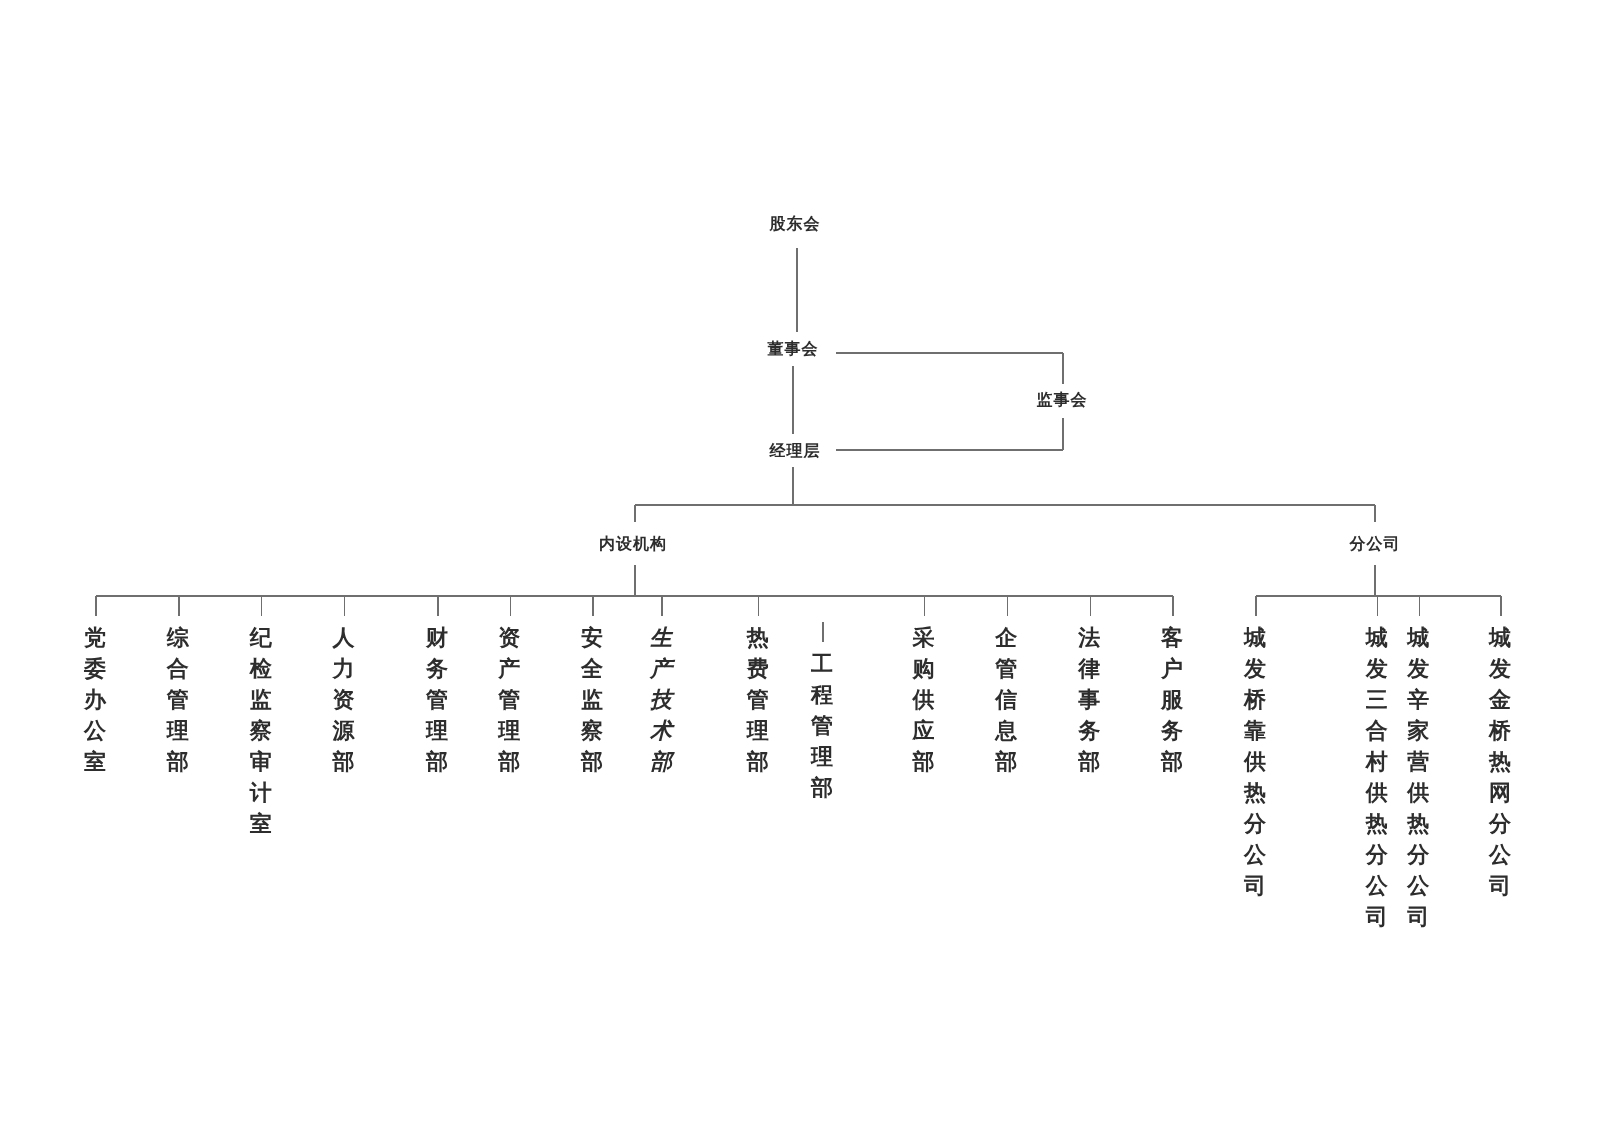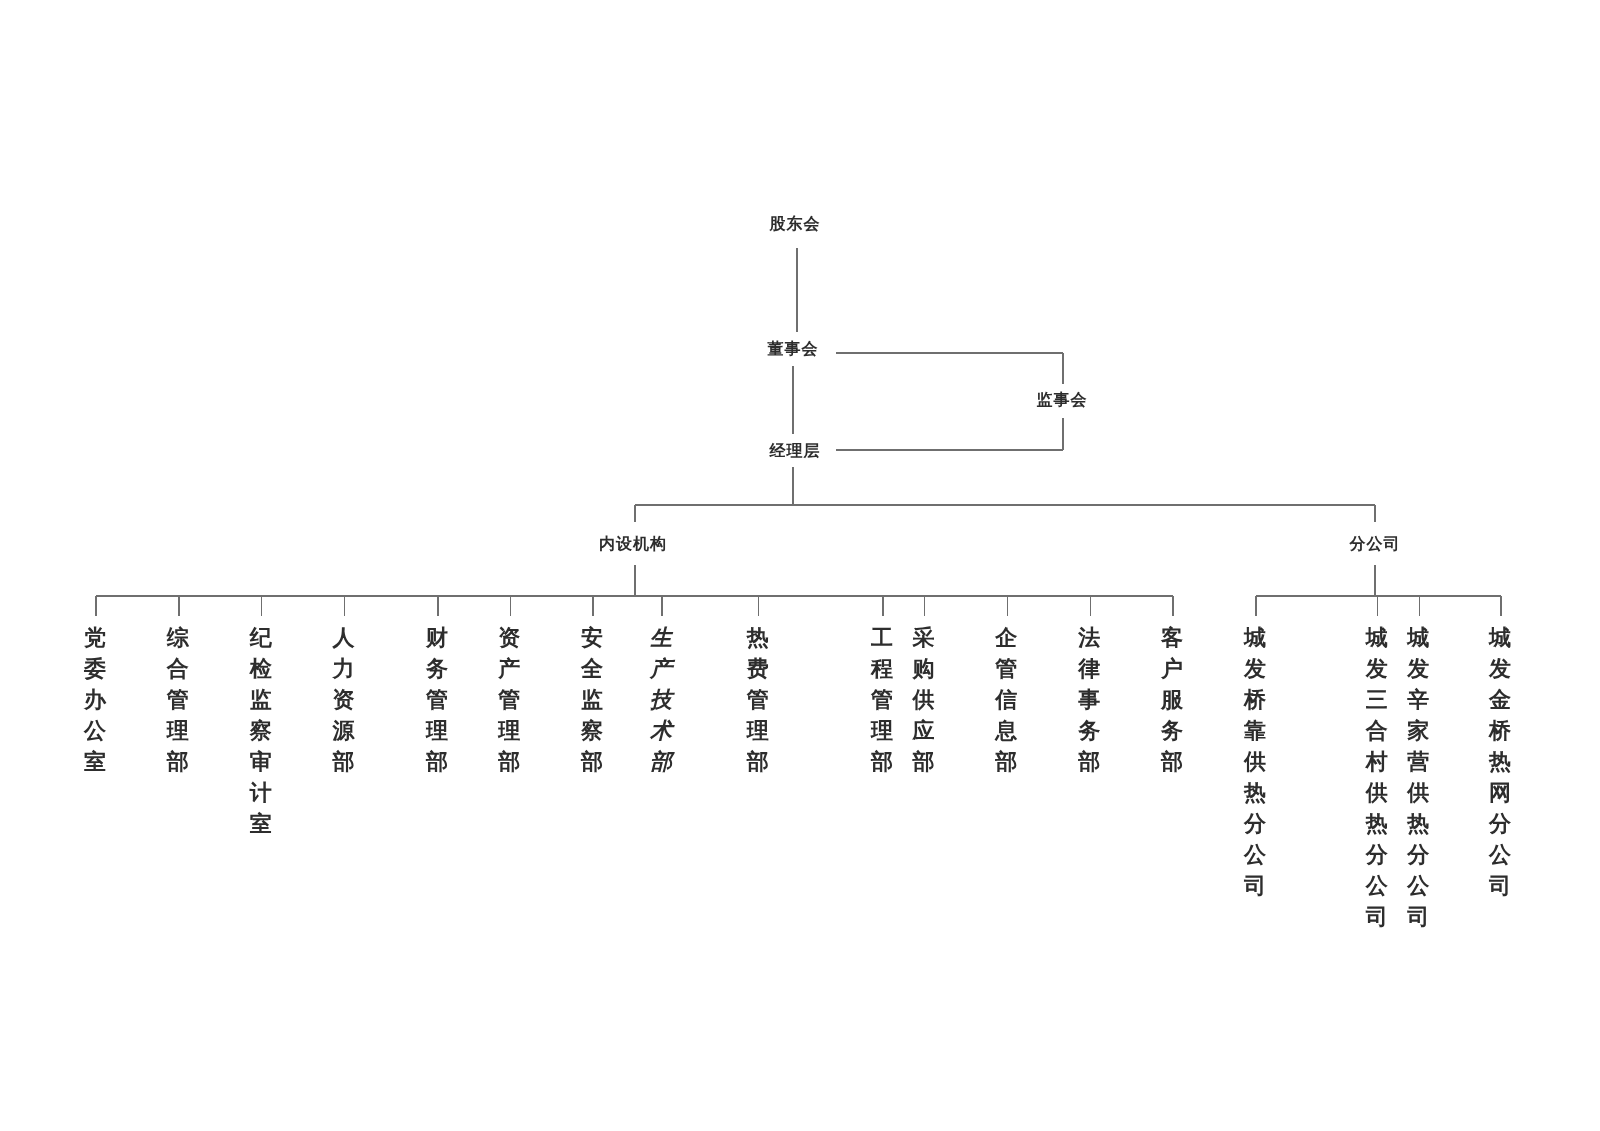--- a/index.html
+++ b/index.html
@@ -100,21 +100,21 @@
   <div id="columns">
       <div class="vcol" style="left: 84px;">党委办公室</div>
       <div class="vcol" style="left: 166.846px;">综合管理部</div>
       <div class="vcol" style="left: 249.692px;">纪检监察审计室</div>
       <div class="vcol" style="left: 332.538px;">人力资源部</div>
       <div class="vcol" style="left: 426px;">财务管理部</div>
       <div class="vcol" style="left: 498.231px;">资产管理部</div>
       <div class="vcol" style="left: 581.077px;">安全监察部</div>
       <div class="vcol" style="left: 650px; font-style: italic;">生产技术部</div>
       <div class="vcol" style="left: 746.769px;">热费管理部</div>
-      <div class="vcol" style="left: 871px;">工程管理部</div>
+      <div class="vcol" style="left: 811px; margin-top: 26px;">工程管理部</div>
       <div class="vcol" style="left: 912.462px;">采购供应部</div>
       <div class="vcol" style="left: 995.308px;">企管信息部</div>
       <div class="vcol" style="left: 1078.15px;">法律事务部</div>
       <div class="vcol" style="left: 1161px;">客户服务部</div>
       <div class="vcol" style="left: 1244px;">城发桥靠供热分公司</div>
       <div class="vcol" style="left: 1325.67px; margin-left: 40px;">城发三合村供热分公司</div>
       <div class="vcol" style="left: 1407.33px;">城发辛家营供热分公司</div>
       <div class="vcol" style="left: 1489px;">城发金桥热网分公司</div>
     </div>
 

